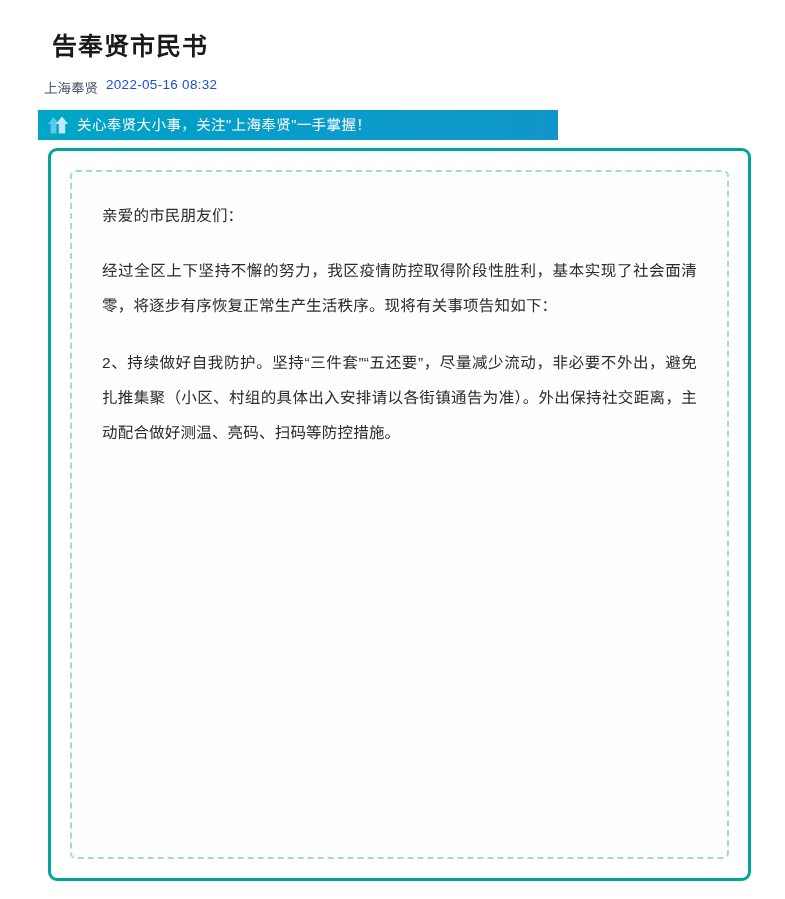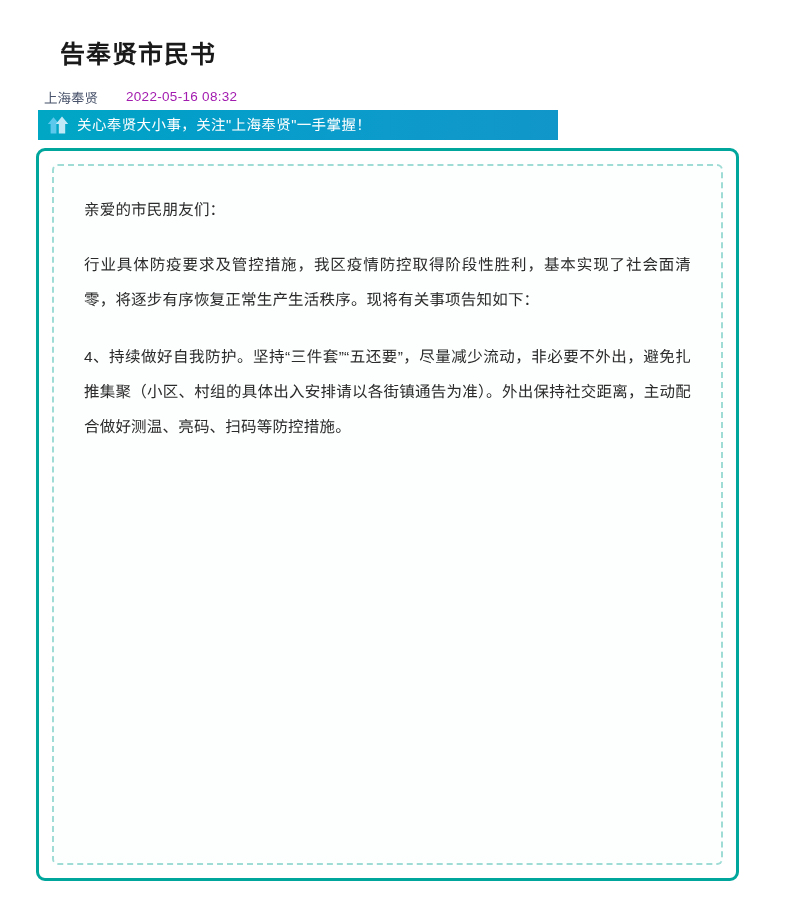--- a/index.html
+++ b/index.html
@@ -27,34 +27,33 @@
   
   .article-header {
     padding: 22px 0 0 44px;
   }
   .article-title {
     font-size: 25px;
     font-weight: bold;
     letter-spacing: 1px;
     color: #1a1a1a;
     line-height: 1.3;
-    margin: 16px;
+    margin: 8px;
   }
   .meta-row {
     margin-top: 14px;
     display: flex;
-    align-items: center;
-    gap: 28px;
+    gap: 8px;
     font-size: 13.5px;
   }
   .meta-source {
     color: #49536b;
   }
   .meta-time {
-    color: #a21caf;
+    color: #1d4ed8;
     letter-spacing: 0.3px;
   }
 
   
   .promo-banner {
     position: absolute;
     left: 38px;
     top: 110px;
     width: 520px;
     height: 30px;
@@ -73,28 +72,28 @@
     align-items: flex-end;
     margin-right: 8px;
     flex: 0 0 auto;
   }
   .promo-arrows svg { display: block; }
   .promo-text { line-height: 1; }
 
   
   .notice-outer {
     position: absolute;
-    left: 36px;
+    left: 48px;
     top: 148px;
     width: 703px;
     height: 733px;
     border: 3px solid #00a69c;
     border-radius: 9px;
     background: #ffffff;
-    padding: 13px;
+    padding: 19px;
   }
   .notice-inner {
     width: 100%;
     height: 100%;
     border: 2px dashed #9fdcd6;
     border-radius: 6px;
     background: #fdfefe;
     padding: 26px 30px 20px 30px;
     overflow: hidden;
   }
@@ -130,19 +129,19 @@
         <path d="M15.0 0.6 L21.2 8.0 L18.2 8.0 L18.2 17.6 L11.8 17.6 L11.8 8.0 L8.8 8.0 Z" fill="#bfe9f7"></path>
       </svg>
     </span>
     <span class="promo-text">关心奉贤大小事，关注"上海奉贤"一手掌握！</span>
   </div>
 
   <div class="notice-outer">
     <div class="notice-inner">
 
       <p class="para salutation">亲爱的市民朋友们：</p>
-      <p class="para">行业具体防疫要求及管控措施，我区疫情防控取得阶段性胜利，基本实现了社会面清零，将逐步有序恢复正常生产生活秩序。现将有关事项告知如下：</p>
-      <p class="para">4、持续做好自我防护。坚持“三件套”“五还要”，尽量减少流动，非必要不外出，避免扎推集聚（小区、村组的具体出入安排请以各街镇通告为准）。外出保持社交距离，主动配合做好测温、亮码、扫码等防控措施。</p>
+      <p class="para">经过全区上下坚持不懈的努力，我区疫情防控取得阶段性胜利，基本实现了社会面清零，将逐步有序恢复正常生产生活秩序。现将有关事项告知如下：</p>
+      <p class="para">2、持续做好自我防护。坚持“三件套”“五还要”，尽量减少流动，非必要不外出，避免扎推集聚（小区、村组的具体出入安排请以各街镇通告为准）。外出保持社交距离，主动配合做好测温、亮码、扫码等防控措施。</p>
 
     </div>
   </div>
 
 </div>
 
 </body></html>

